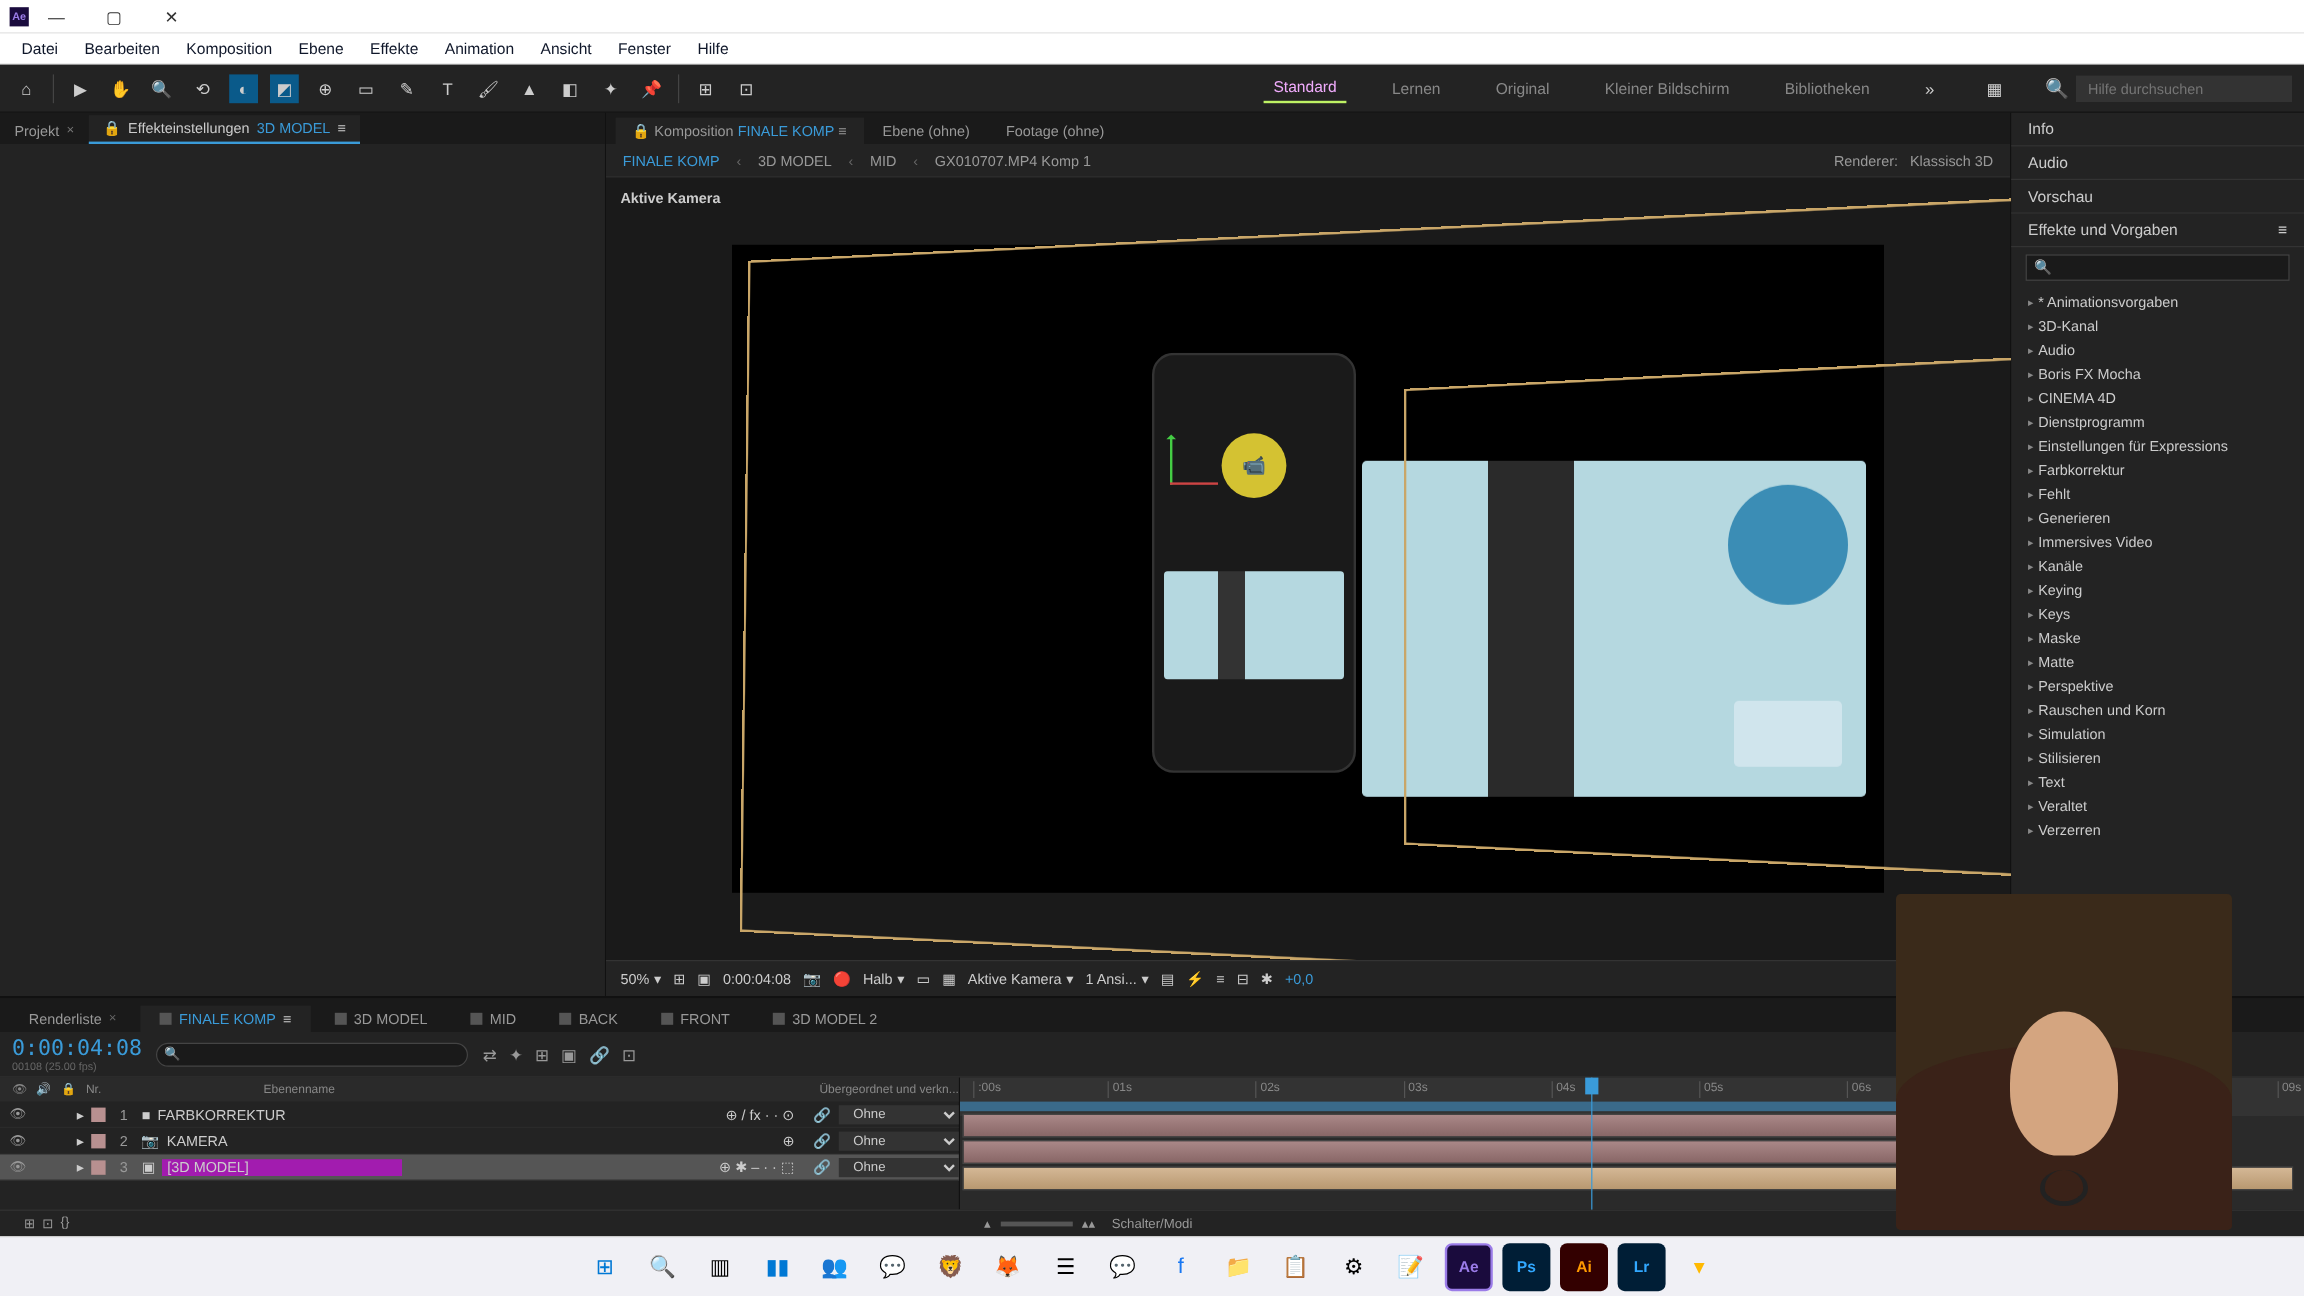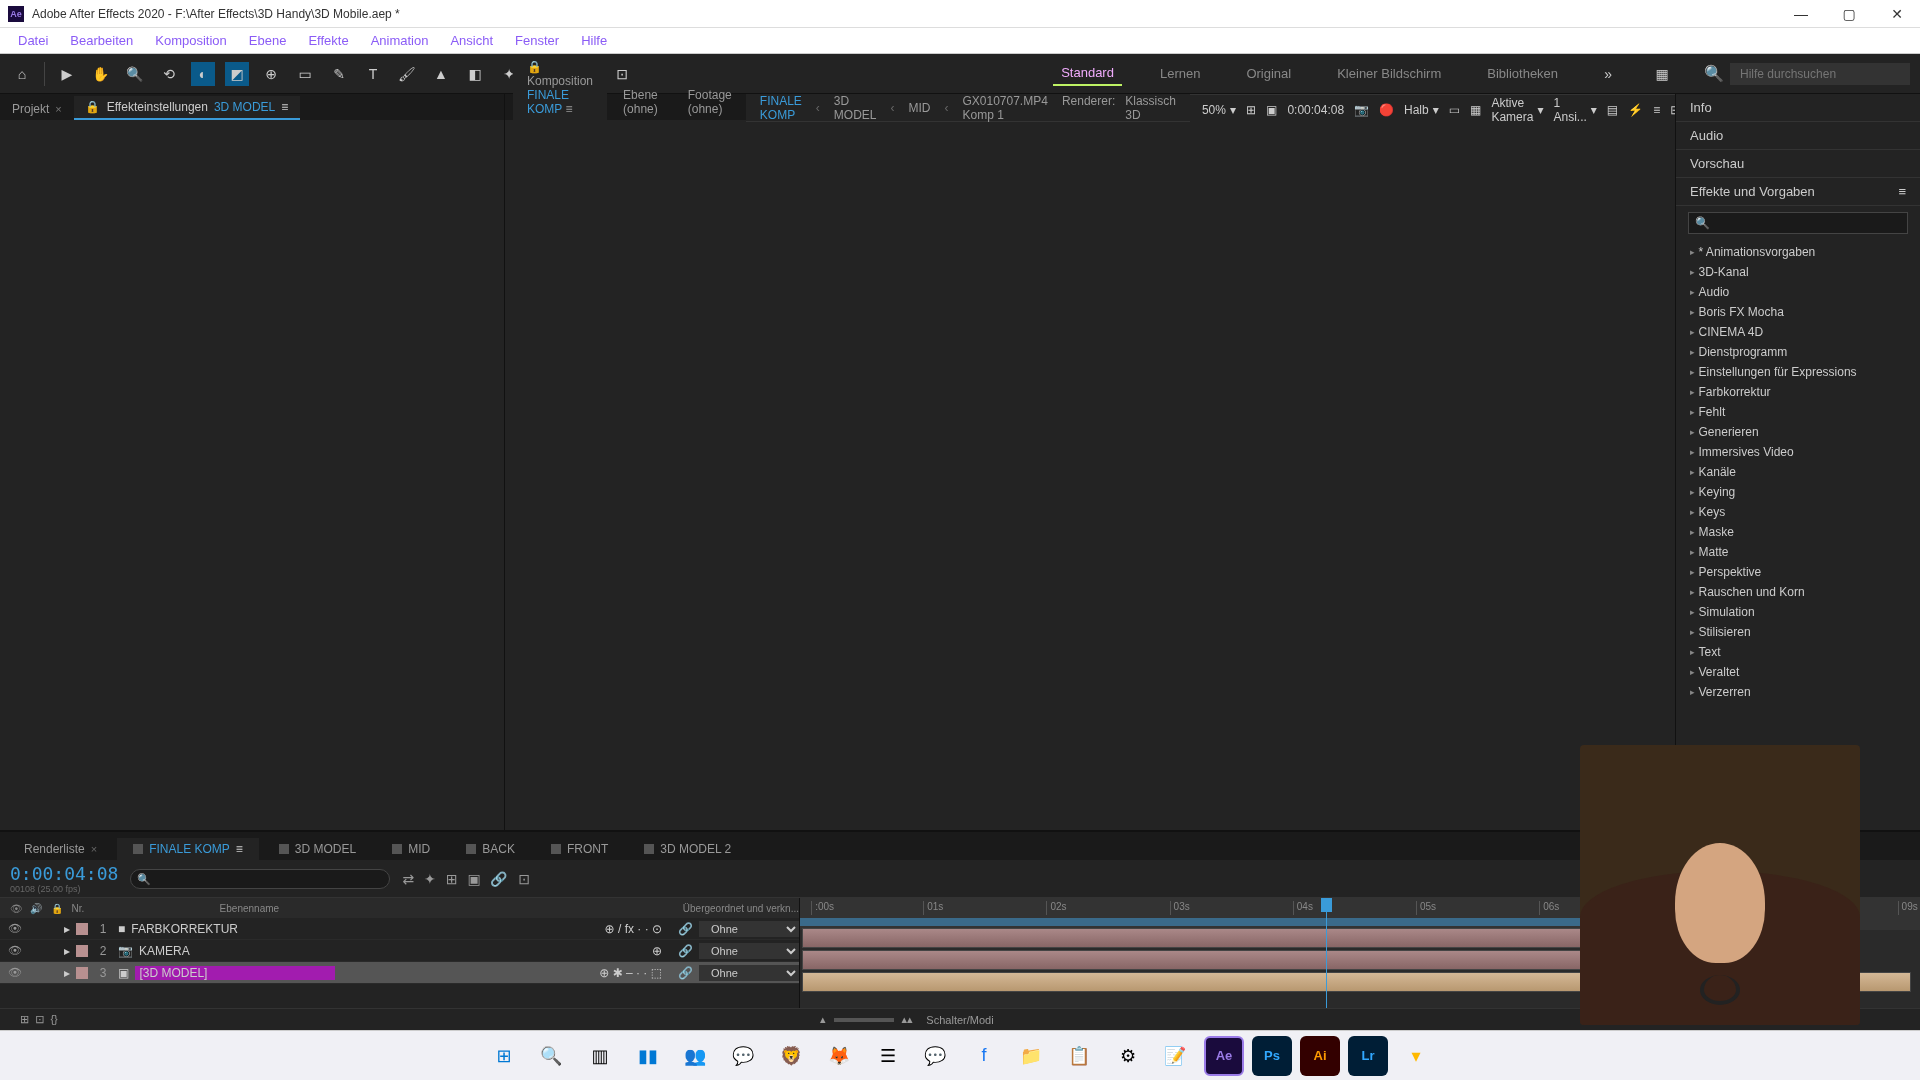--- a/index.html
+++ b/index.html
@@ -7,21 +7,21 @@
 
 
 .titlebar { height: 28px; background: #fff; display: flex; align-items: center; padding: 0 8px; border-bottom: 1px solid #ddd; }
 .titlebar .app-icon { width: 16px; height: 16px; background: #1a0b3d; margin-right: 8px; display:flex;align-items:center;justify-content:center;color:#9b7ce8;font-size:9px;font-weight:bold;}
 .titlebar .title-text { font-size: 12px; color: #333; flex: 1; }
 .win-btns { display: flex; gap: 18px; }
 .win-btn { width: 30px; height: 20px; display: flex; align-items:center; justify-content:center; font-size:14px; color:#333; cursor:pointer;}
 
 
 .menubar { height: 26px; background: #fff; display: flex; align-items: center; padding: 0 8px; gap: 2px; border-bottom: 1px solid #ccc; }
-.menubar .menu-item { padding: 3px 10px; font-size: 13px; color: #8b5cf6; cursor: pointer; }
+.menubar .menu-item { padding: 3px 10px; font-size: 13px; color: #0f172a; cursor: pointer; }
 
 
 .dark-area { background: #1e1e1e; height: calc(1080px - 28px - 26px - 50px); display: flex; flex-direction: column; }
 
 
 .toolbar { height: 40px; background: #232323; display: flex; align-items: center; padding: 0 10px; gap: 10px; border-bottom: 1px solid #111; }
 .tool-btn { width: 24px; height: 24px; display:flex;align-items:center;justify-content:center; color:#ccc; font-size:14px; cursor:pointer;}
 .tool-btn.active { background:#0a5a8a; }
 .tool-sep { width:1px; height:24px; background:#444; }
 .workspace-tabs { margin-left: auto; display:flex; gap: 30px; align-items:center; }
@@ -37,21 +37,21 @@
 .left-panel { width: 505px; background:#232323; display:flex; flex-direction:column; border-right:1px solid #111;}
 .panel-tabs { display:flex; height:26px; background:#1a1a1a; align-items:flex-end;}
 .panel-tab { padding:4px 12px; font-size:12px; color:#999; cursor:pointer; display:flex;align-items:center;gap:6px;}
 .panel-tab.active { background:#232323; color:#ccc;}
 .panel-tab .highlight { color:#3a9bd9; }
 .panel-tab .close-x { color:#777; font-size:11px;}
 .project-path { padding:6px 10px; font-size:12px; color:#ccc; border-bottom:1px solid #333;}
 .project-body { flex:1; background:#232323;}
 
 
-.center-panel { flex:1; background:#232323; display:flex; flex-direction:row; min-width:0;}
+.center-panel { flex:1; background:#232323; display:flex; flex-direction:column; min-width:0;}
 .center-tabs { display:flex; height:26px; background:#1a1a1a; align-items:flex-end; gap:2px; padding-left:8px;}
 .center-tab { padding:4px 14px; font-size:12px; color:#999;}
 .center-tab .highlight{color:#3a9bd9;}
 .breadcrumb-row { height:28px; display:flex; align-items:center; padding:0 14px; gap:14px; font-size:12px; color:#999; border-bottom:1px solid #333;}
 .breadcrumb-row .bc-active{ color:#3a9bd9;}
 .breadcrumb-row .bc-sep { color:#666;}
 .renderer-label { margin-left:auto; display:flex; gap:10px;}
 
 .viewer-area { flex:1; background:#1a1a1a; position:relative; overflow:hidden; display:flex;align-items:center;justify-content:center;}
 .viewer-label { position:absolute; top:10px; left:12px; font-size:12px; color:#ccc; font-weight:bold;}
@@ -130,24 +130,20 @@
 .task-icon.ae{background:#1a0b3d;color:#9b7ce8;font-size:13px;font-weight:bold;border:2px solid #9b7ce8;}
 .task-icon.ps{background:#001e36;color:#31a8ff;font-size:13px;font-weight:bold;}
 .task-icon.ai{background:#330000;color:#ff9a00;font-size:13px;font-weight:bold;}
 .task-icon.lr{background:#001e36;color:#31a8ff;font-size:13px;font-weight:bold;}
 </style>
 </head>
 <body>
 
 <div class="titlebar">
   <div class="app-icon">Ae</div>
-  <div class="title-text">
-    <span>Adobe After Effects 2020 -</span>
-    <span>F:\After Effects\3D Handy\3D Mobile.aep *</span>
-  </div>
   <div class="win-btns">
     <div class="win-btn">—</div>
     <div class="win-btn">▢</div>
     <div class="win-btn">✕</div>
   </div>
 </div>
 
 <div class="menubar">
   <div class="menu-item">Datei</div>
   <div class="menu-item">Bearbeiten</div>

